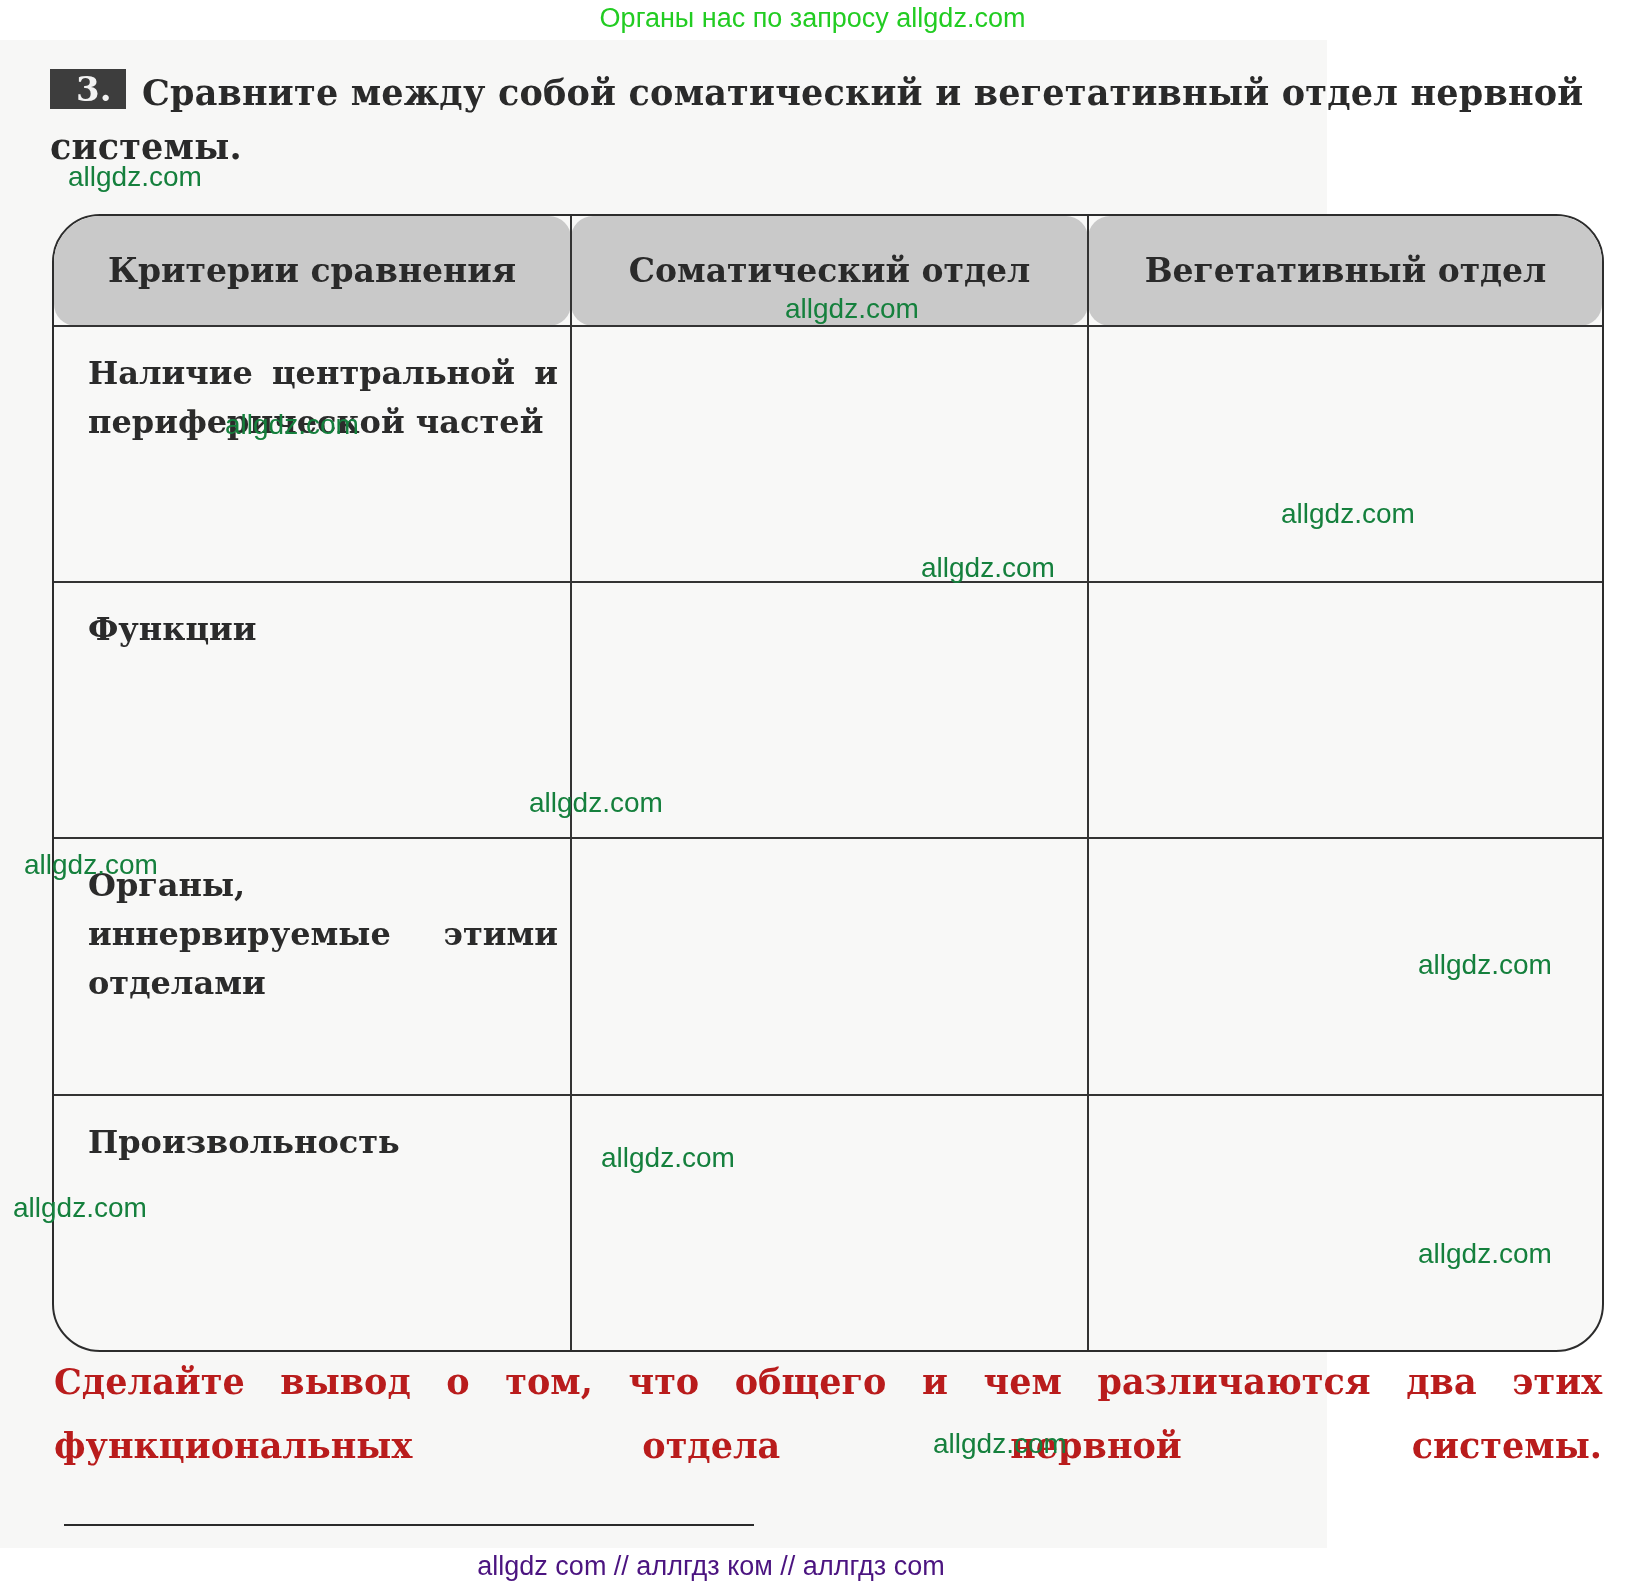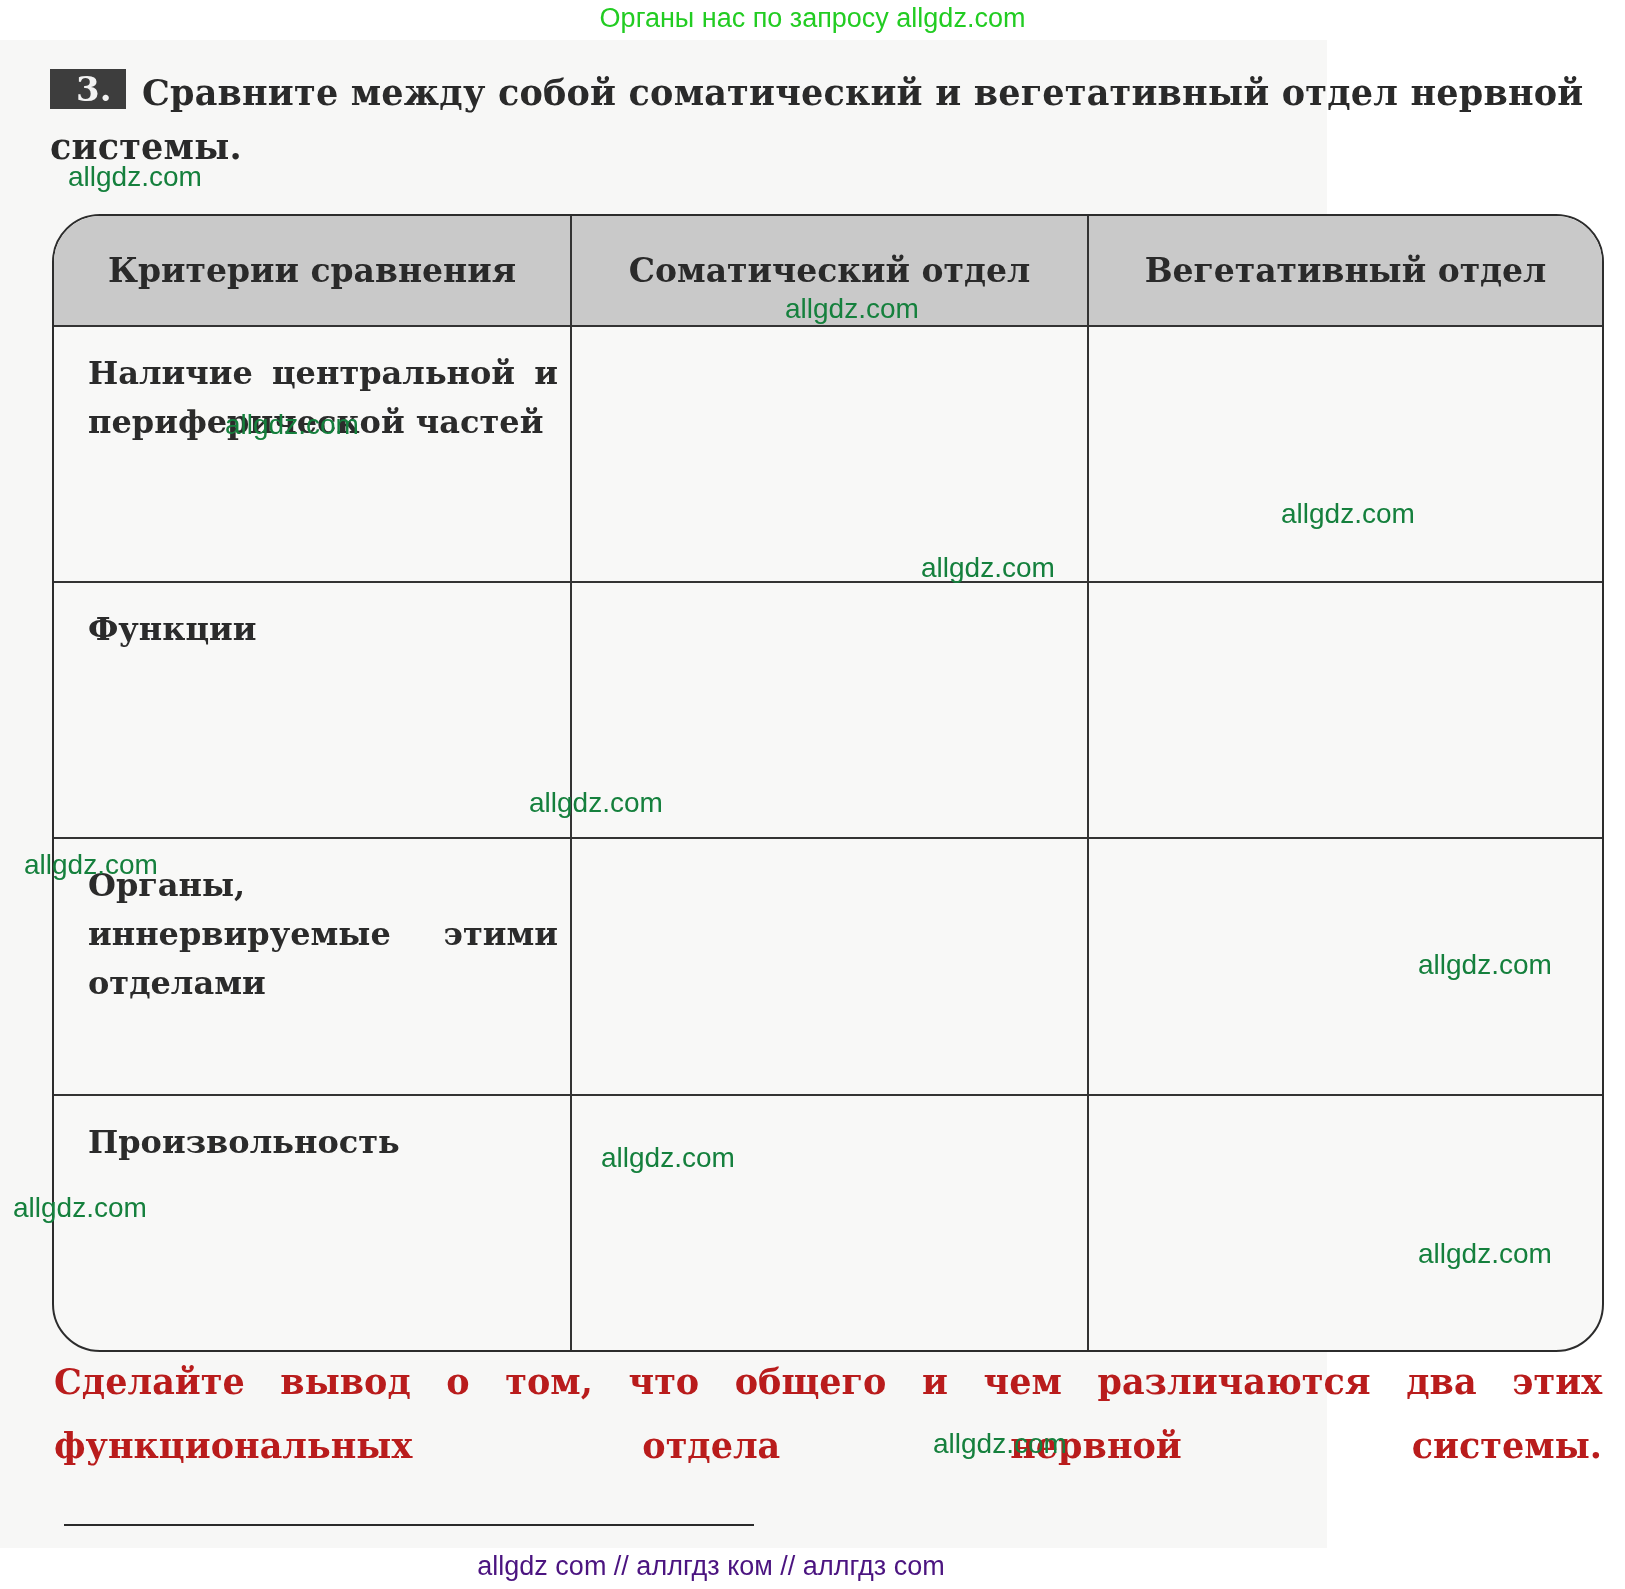--- a/index.html
+++ b/index.html
@@ -75,21 +75,21 @@
       width: 100%;
       height: 100%;
       table-layout: fixed;
     }
     table.compare th,
     table.compare td {
       border: 2px solid #333333;
       vertical-align: top;
       padding: 0;
     }
-    table.compare tr:first-child th { border-top: none; }
+    table.compare tr:first-child th { border-top: none; border-radius: 22px; }
     table.compare tr:last-child td { border-bottom: none; }
     table.compare th:first-child, table.compare td:first-child { border-left: none; }
     table.compare th:last-child, table.compare td:last-child { border-right: none; margin-left: 43px; }
     table.compare th {
       height: 88px;
       background: #c9c9c9;
       font-weight: bold;
       font-size: 33px;
       color: #2a2a2a;
       text-align: center;

